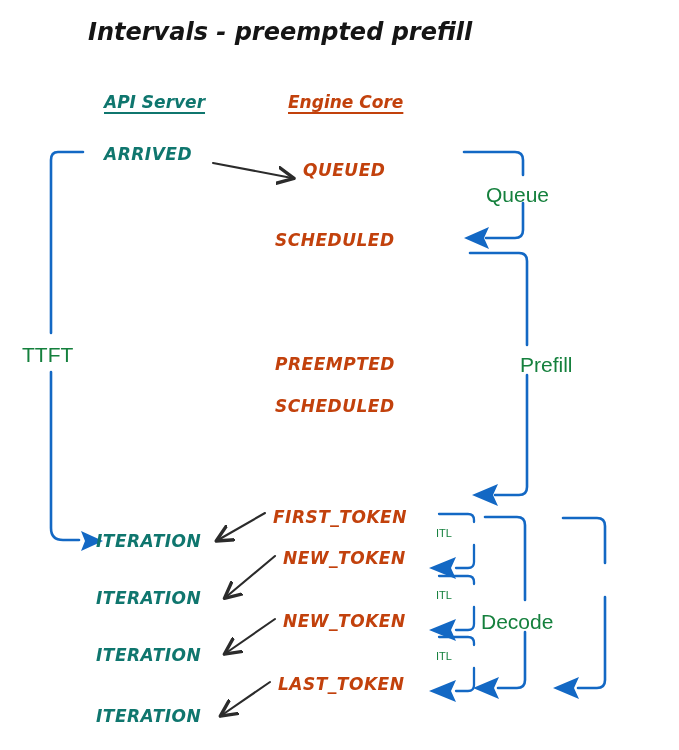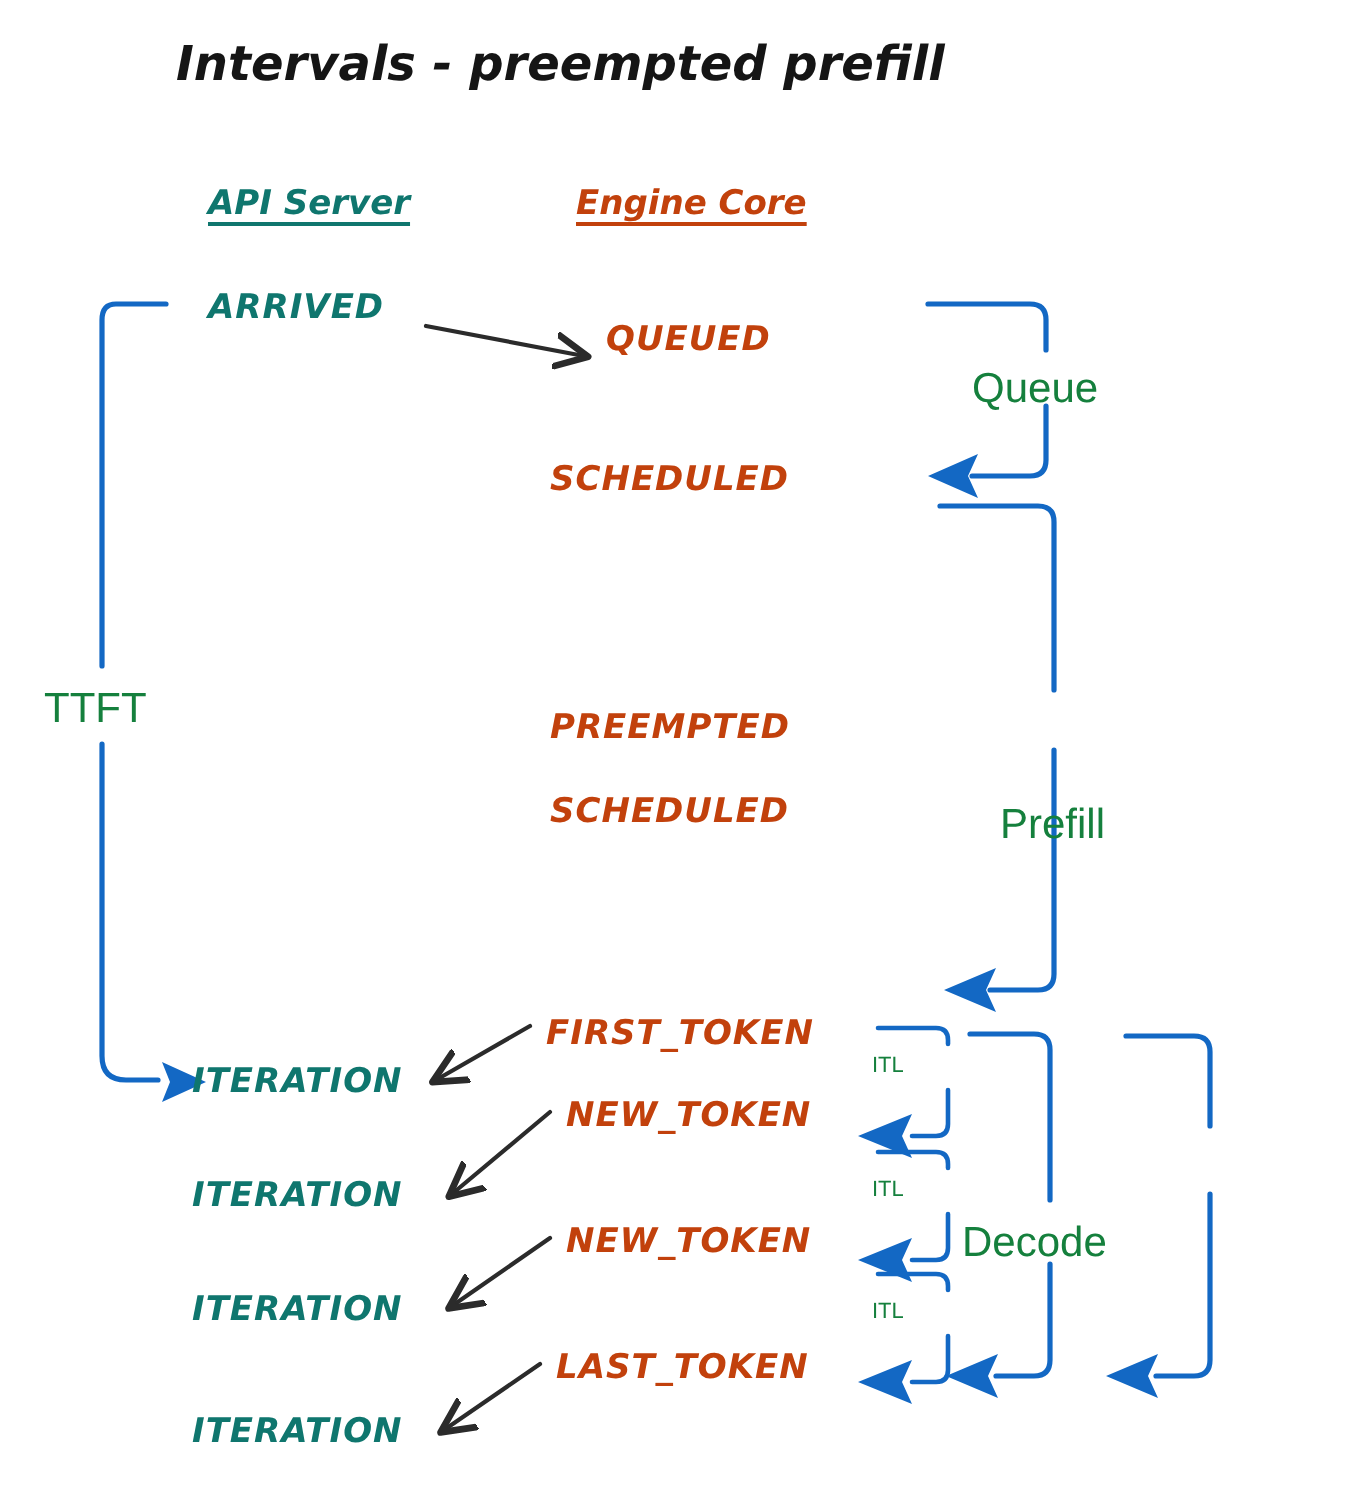--- a/index.html
+++ b/index.html
@@ -136,19 +136,19 @@
   <div class="lbl state eng" style="left:275px;top:230px;">SCHEDULED</div>
   <div class="lbl state eng" style="left:275px;top:308px;margin-top:46px;">PREEMPTED</div>
   <div class="lbl state eng" style="left:275px;top:396px;">SCHEDULED</div>
   <div class="lbl state eng" style="left:273px;top:486px;margin-top:21px;">FIRST_TOKEN</div>
   <div class="lbl state eng" style="left:283px;top:548px;">NEW_TOKEN</div>
   <div class="lbl state eng" style="left:283px;top:611px;">NEW_TOKEN</div>
   <div class="lbl state eng" style="left:278px;top:674px;">LAST_TOKEN</div>
 
   <div class="lbl bluelbl" style="left:22px;top:343px;">TTFT</div>
   <div class="lbl bluelbl" style="left:486px;top:183px;">Queue</div>
-  <div class="lbl bluelbl" style="left:500px;top:353px;margin-top:48px;">Prefill</div>
+  <div class="lbl bluelbl" style="left:520px;top:353px;">Prefill</div>
   <div class="lbl bluelbl sm" style="left:436px;top:527px;">ITL</div>
   <div class="lbl bluelbl sm" style="left:436px;top:589px;">ITL</div>
   <div class="lbl bluelbl sm" style="left:436px;top:650px;">ITL</div>
   <div class="lbl bluelbl" style="left:481px;top:610px;">Decode</div>
 
 </div>
 
 </body></html>

